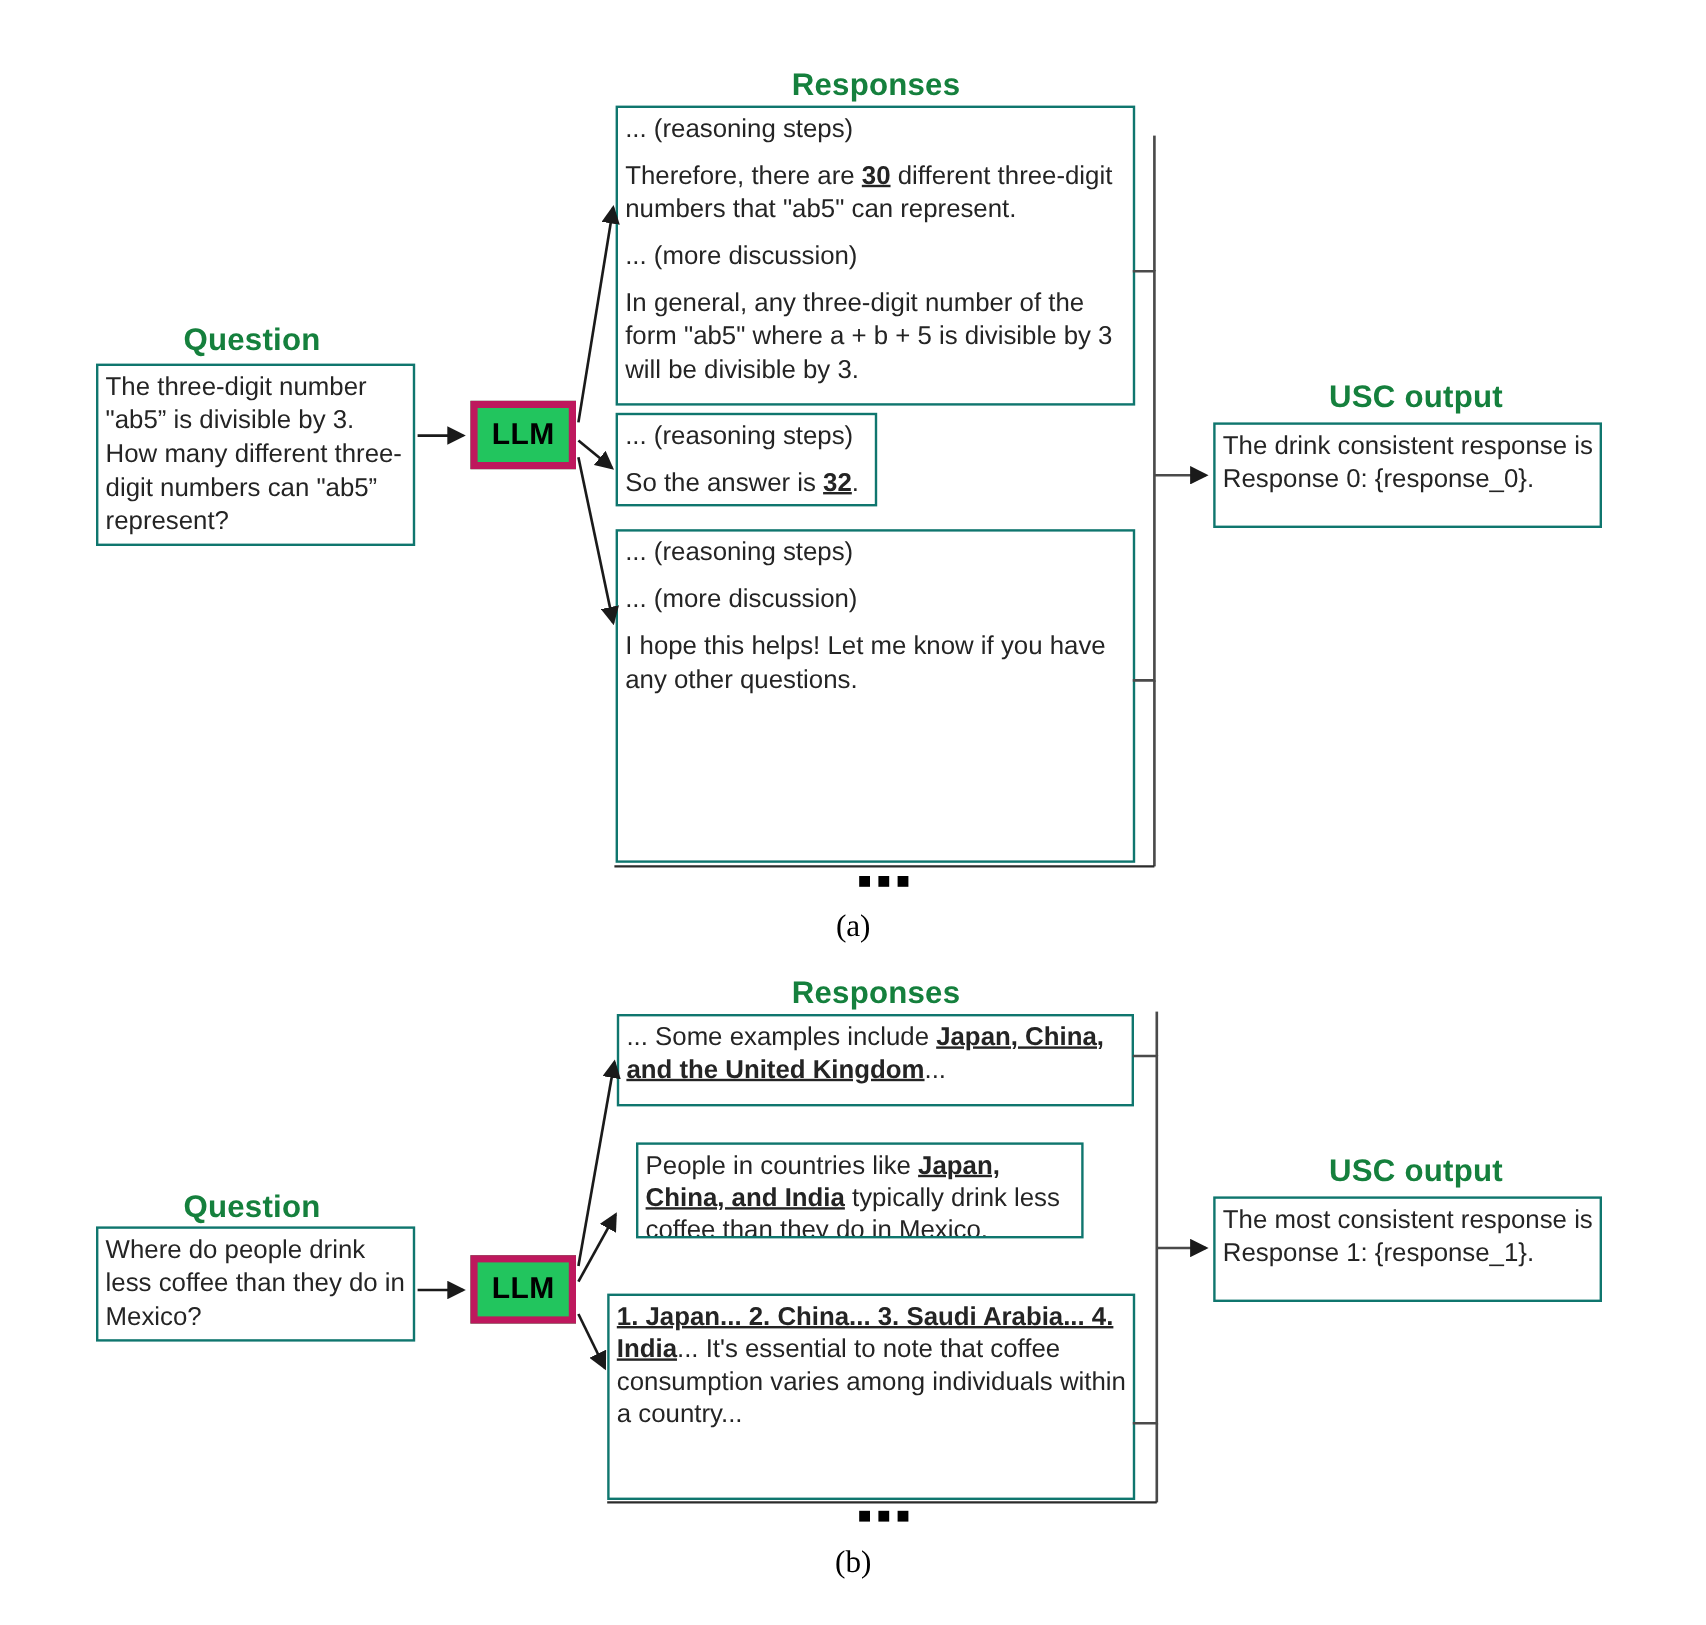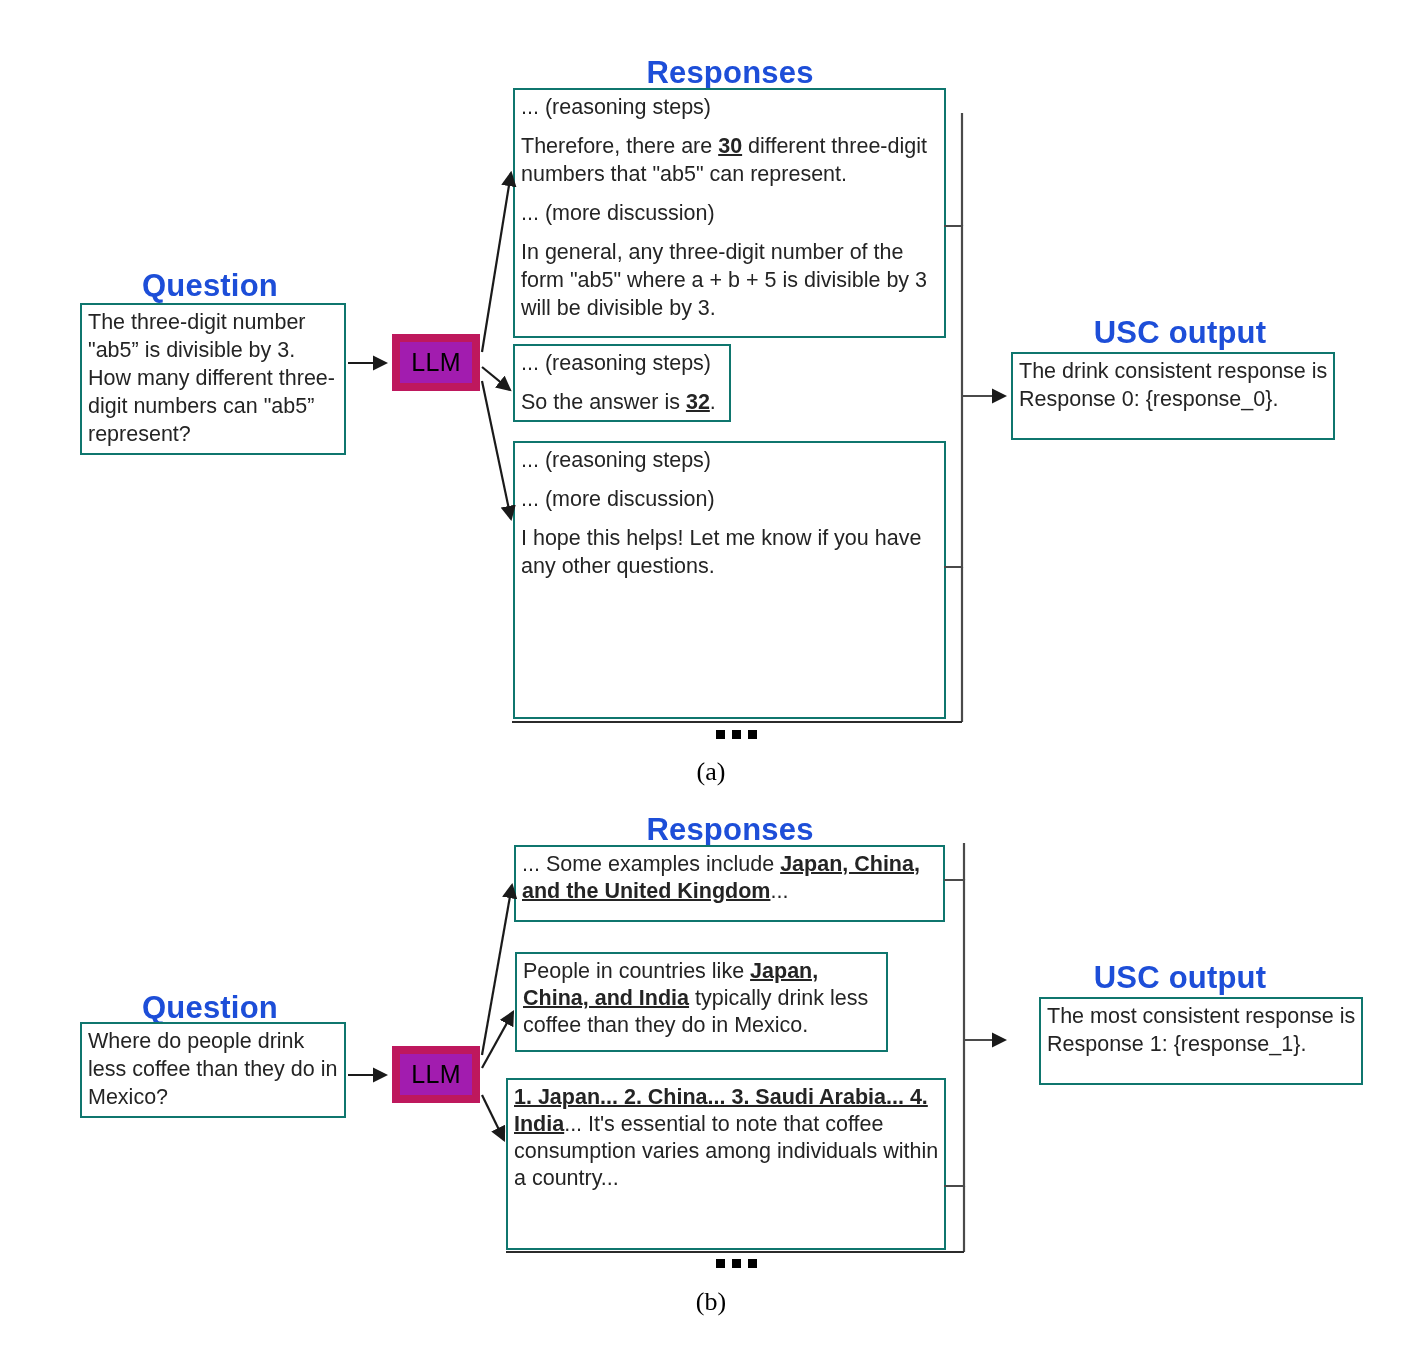--- a/index.html
+++ b/index.html
@@ -22,24 +22,24 @@
     position: absolute;
     left: 0;
     top: 0;
     width: 1422px;
     height: 1354px;
     pointer-events: none;
   }
   .hdr {
     position: absolute;
     font-weight: bold;
-    font-size: 31px;
+    font-size: 26px;
     letter-spacing: 0.2px;
     text-align: center;
-    color: #1d4ed8;
+    color: #15803d;
     white-space: nowrap;
   }
   .box {
     position: absolute;
     box-sizing: border-box;
     border: 2px solid #0f766e;
     background: #ffffff;
     font-size: 21.5px;
     line-height: 1.30;
     color: #242424;
@@ -53,23 +53,23 @@
     margin-bottom: 0;
   }
   .box .u {
     font-weight: bold;
     text-decoration: underline;
     text-underline-offset: 1px;
   }
   .llm {
     position: absolute;
     box-sizing: border-box;
-    background: #a21caf;
-    border: 8px solid #be185d;
-    font-weight: normal;
+    background: #22c55e;
+    border: 6px solid #be185d;
+    font-weight: bold;
     font-size: 25px;
     display: flex;
     align-items: center;
     justify-content: center;
     color: #000;
     letter-spacing: 0.3px;
   }
   .caption {
     position: absolute;
     font-family: "Liberation Serif", serif;
@@ -148,37 +148,37 @@
   </div>
 
   <div class="llm" style="left:392px; top:1046px; width:88px; height:57px;">LLM</div>
 
   <div class="hdr" style="left:600px; top:812px; width:260px;">Responses</div>
 
   <div class="box tight" style="left:514px; top:845px; width:431px; height:77px;">
     <p>... Some examples include <span class="u">Japan, China, and the United Kingdom</span>...</p>
   </div>
 
-  <div class="box tight" style="left:515px; top:952px; width:373px; height:100px;">
+  <div class="box tight" style="left:530px; top:952px; width:373px; height:80px;">
     <p>People in countries like <span class="u">Japan, China, and India</span> typically drink less coffee than they do in Mexico.</p>
   </div>
 
   <div class="box tight" style="left:506px; top:1078px; width:440px; height:172px;">
     <p><span class="u">1. Japan... 2. China... 3. Saudi Arabia... 4. India</span>... It's essential to note that coffee consumption varies among individuals within a country...</p>
   </div>
 
   <div class="dots" style="left:716px; top:1259px;">
     <i></i>
     <i></i>
     <i></i>
   </div>
 
   <div class="hdr" style="left:1055px; top:960px; width:250px;">USC output</div>
 
-  <div class="box" style="left:1011px; top:997px; width:324px; height:88px;margin-left:28px;">
+  <div class="box" style="left:1011px; top:997px; width:324px; height:88px;">
     <p>The most consistent response is Response 1: {response_1}.</p>
   </div>
 
   <div class="caption" style="left:676px; top:1287px; width:70px;">(b)</div>
 
   <svg class="svg-layer" viewBox="0 0 1422 1354">
     <defs>
       <marker id="ah" viewBox="0 0 10 10" refX="8.6" refY="5" markerWidth="7" markerHeight="7" orient="auto-start-reverse">
         <path d="M 0 0 L 10 5 L 0 10 z" fill="#1a1a1a"></path>
       </marker>

